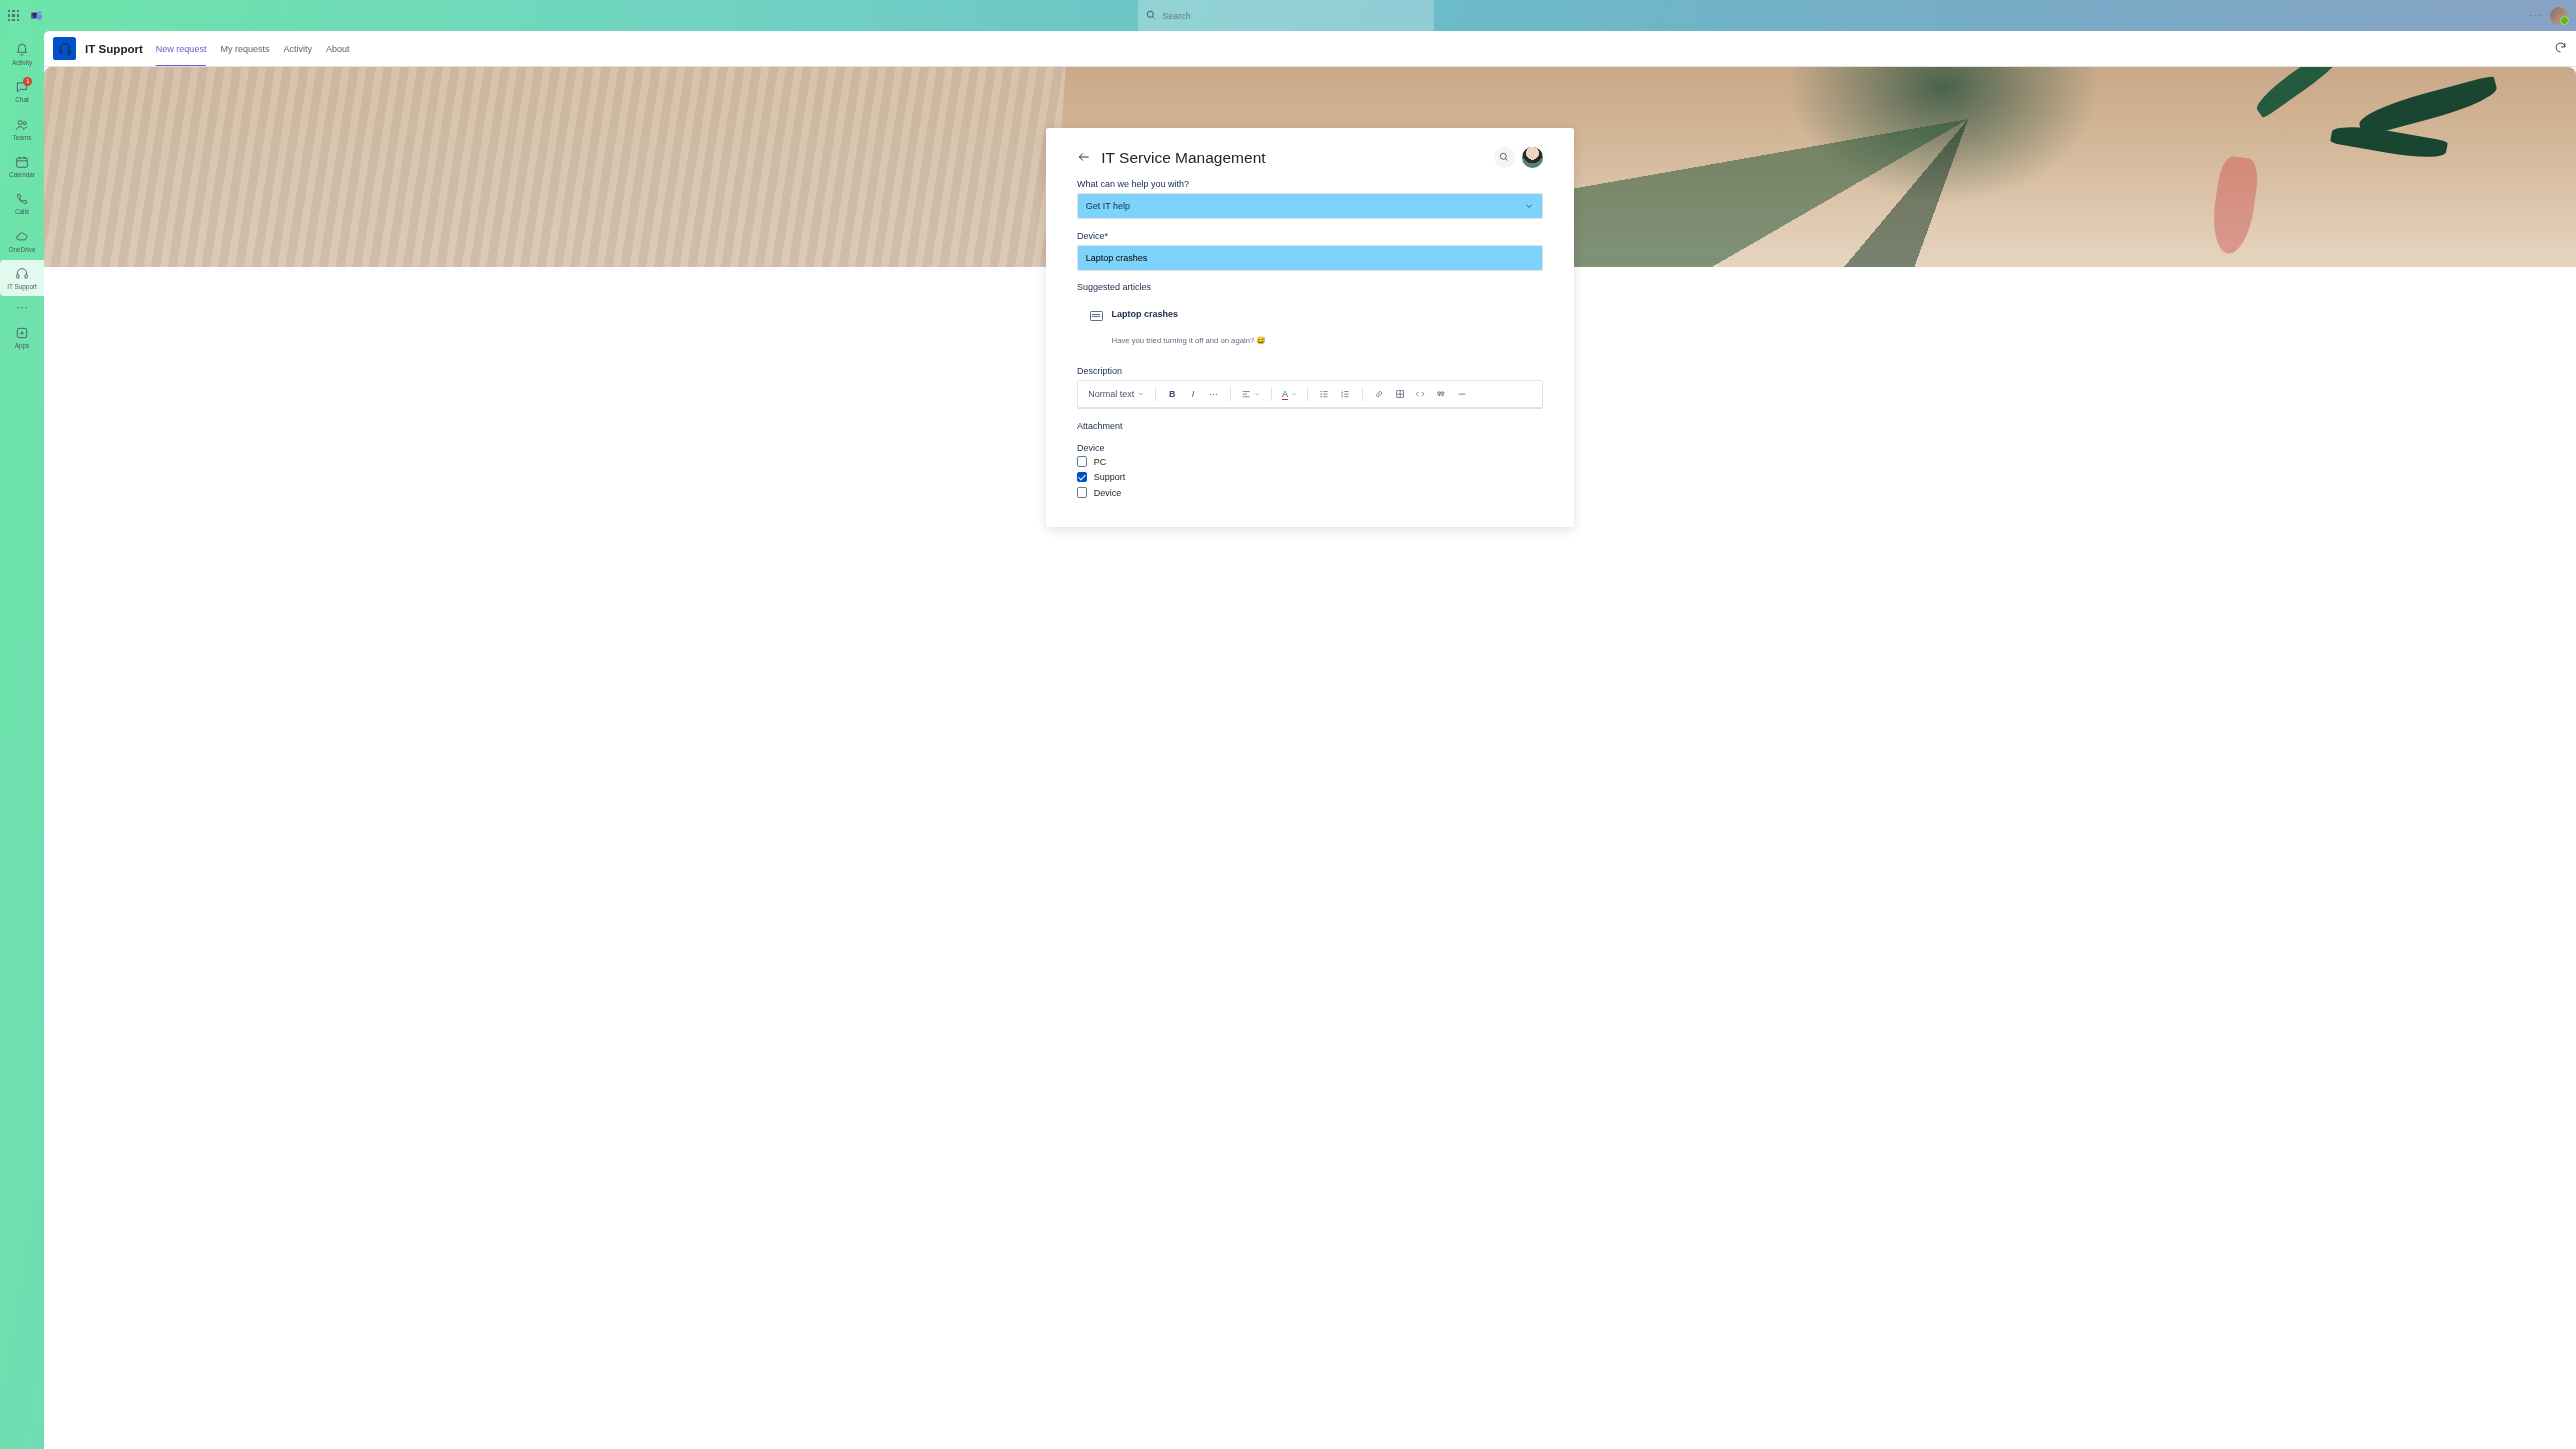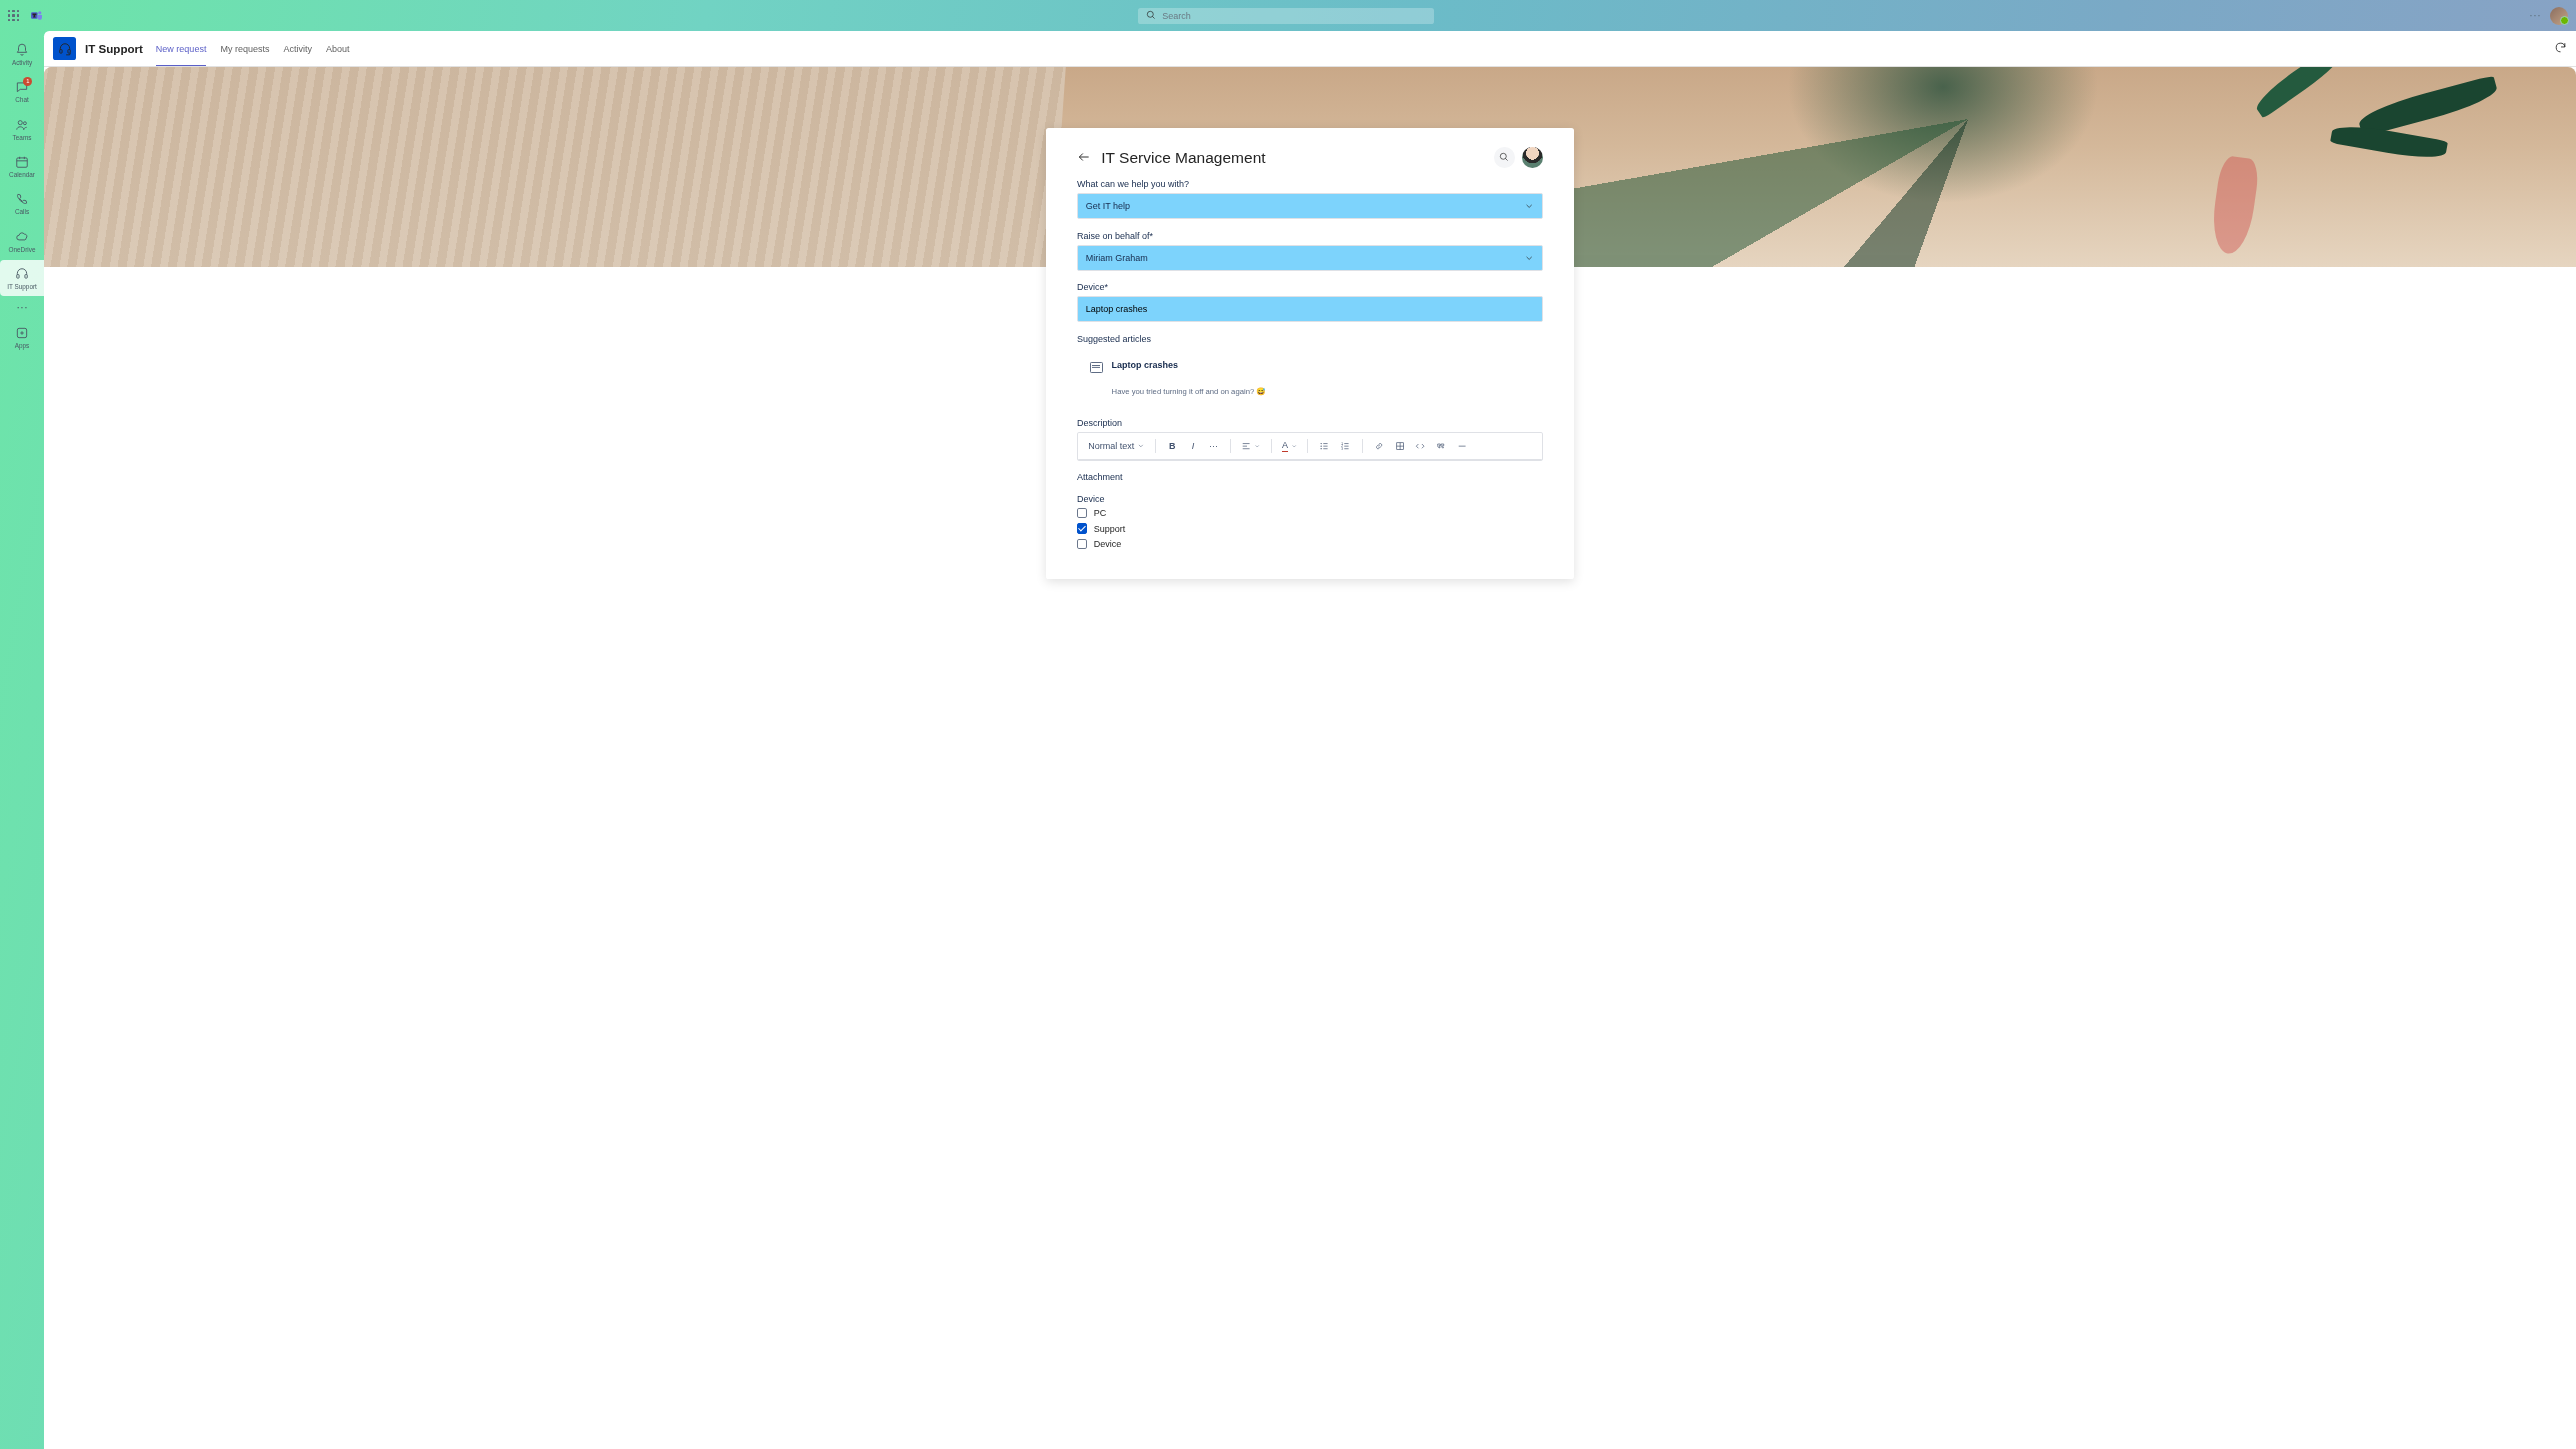--- a/index.html
+++ b/index.html
@@ -20,21 +20,21 @@
   align-items: center;
   padding: 0 7.7px;
 }
 .titlebar-left { display: flex; align-items: center; gap: 10.3px; }
 .waffle-icon { width: 11.6px; height: 11.6px; display: grid; grid-template-columns: repeat(3,2.6px); grid-template-rows: repeat(3,2.6px); gap: 1.9px; cursor: pointer; }
 .waffle-icon span { background: #5a6c78; border-radius: 0.6px; }
 .teams-logo { width: 13px; height: 13px; }
 .titlebar-center { flex: 1; display: flex; justify-content: center; }
 .search-container {
   width: 296px;
-  height: 16px;
+  height: 31px;
   background: rgba(255,255,255,0.25);
   border-radius: 2.6px;
   display: flex;
   align-items: center;
   padding: 0 7.7px;
   gap: 6.4px;
 }
 .search-container input {
   background: transparent;
   border: none;
@@ -434,29 +434,20 @@
           <div class="field-group">
             <div class="field-label">What can we help you with?</div>
             <div class="select-box">
               <span class="select-val">Get IT help</span>
               <svg class="chev" viewBox="0 0 24 24">
                   <polyline points="6 9 12 15 18 9"></polyline>
                 </svg>
             </div>
           </div>
 
-          <div class="field-group">
-            <div class="field-label">Raise on behalf of*</div>
-            <div class="select-box">
-              <span class="select-val">Miriam Graham</span>
-              <svg class="chev" viewBox="0 0 24 24">
-                  <polyline points="6 9 12 15 18 9"></polyline>
-                </svg>
-            </div>
-          </div>
 
           <div class="field-group">
             <div class="field-label">Device*</div>
             <div class="text-input">
               <input type="text" value="Laptop crashes" style="">
             </div>
           </div>
 
           <div class="field-group">
             <div class="field-label">Suggested articles</div>

